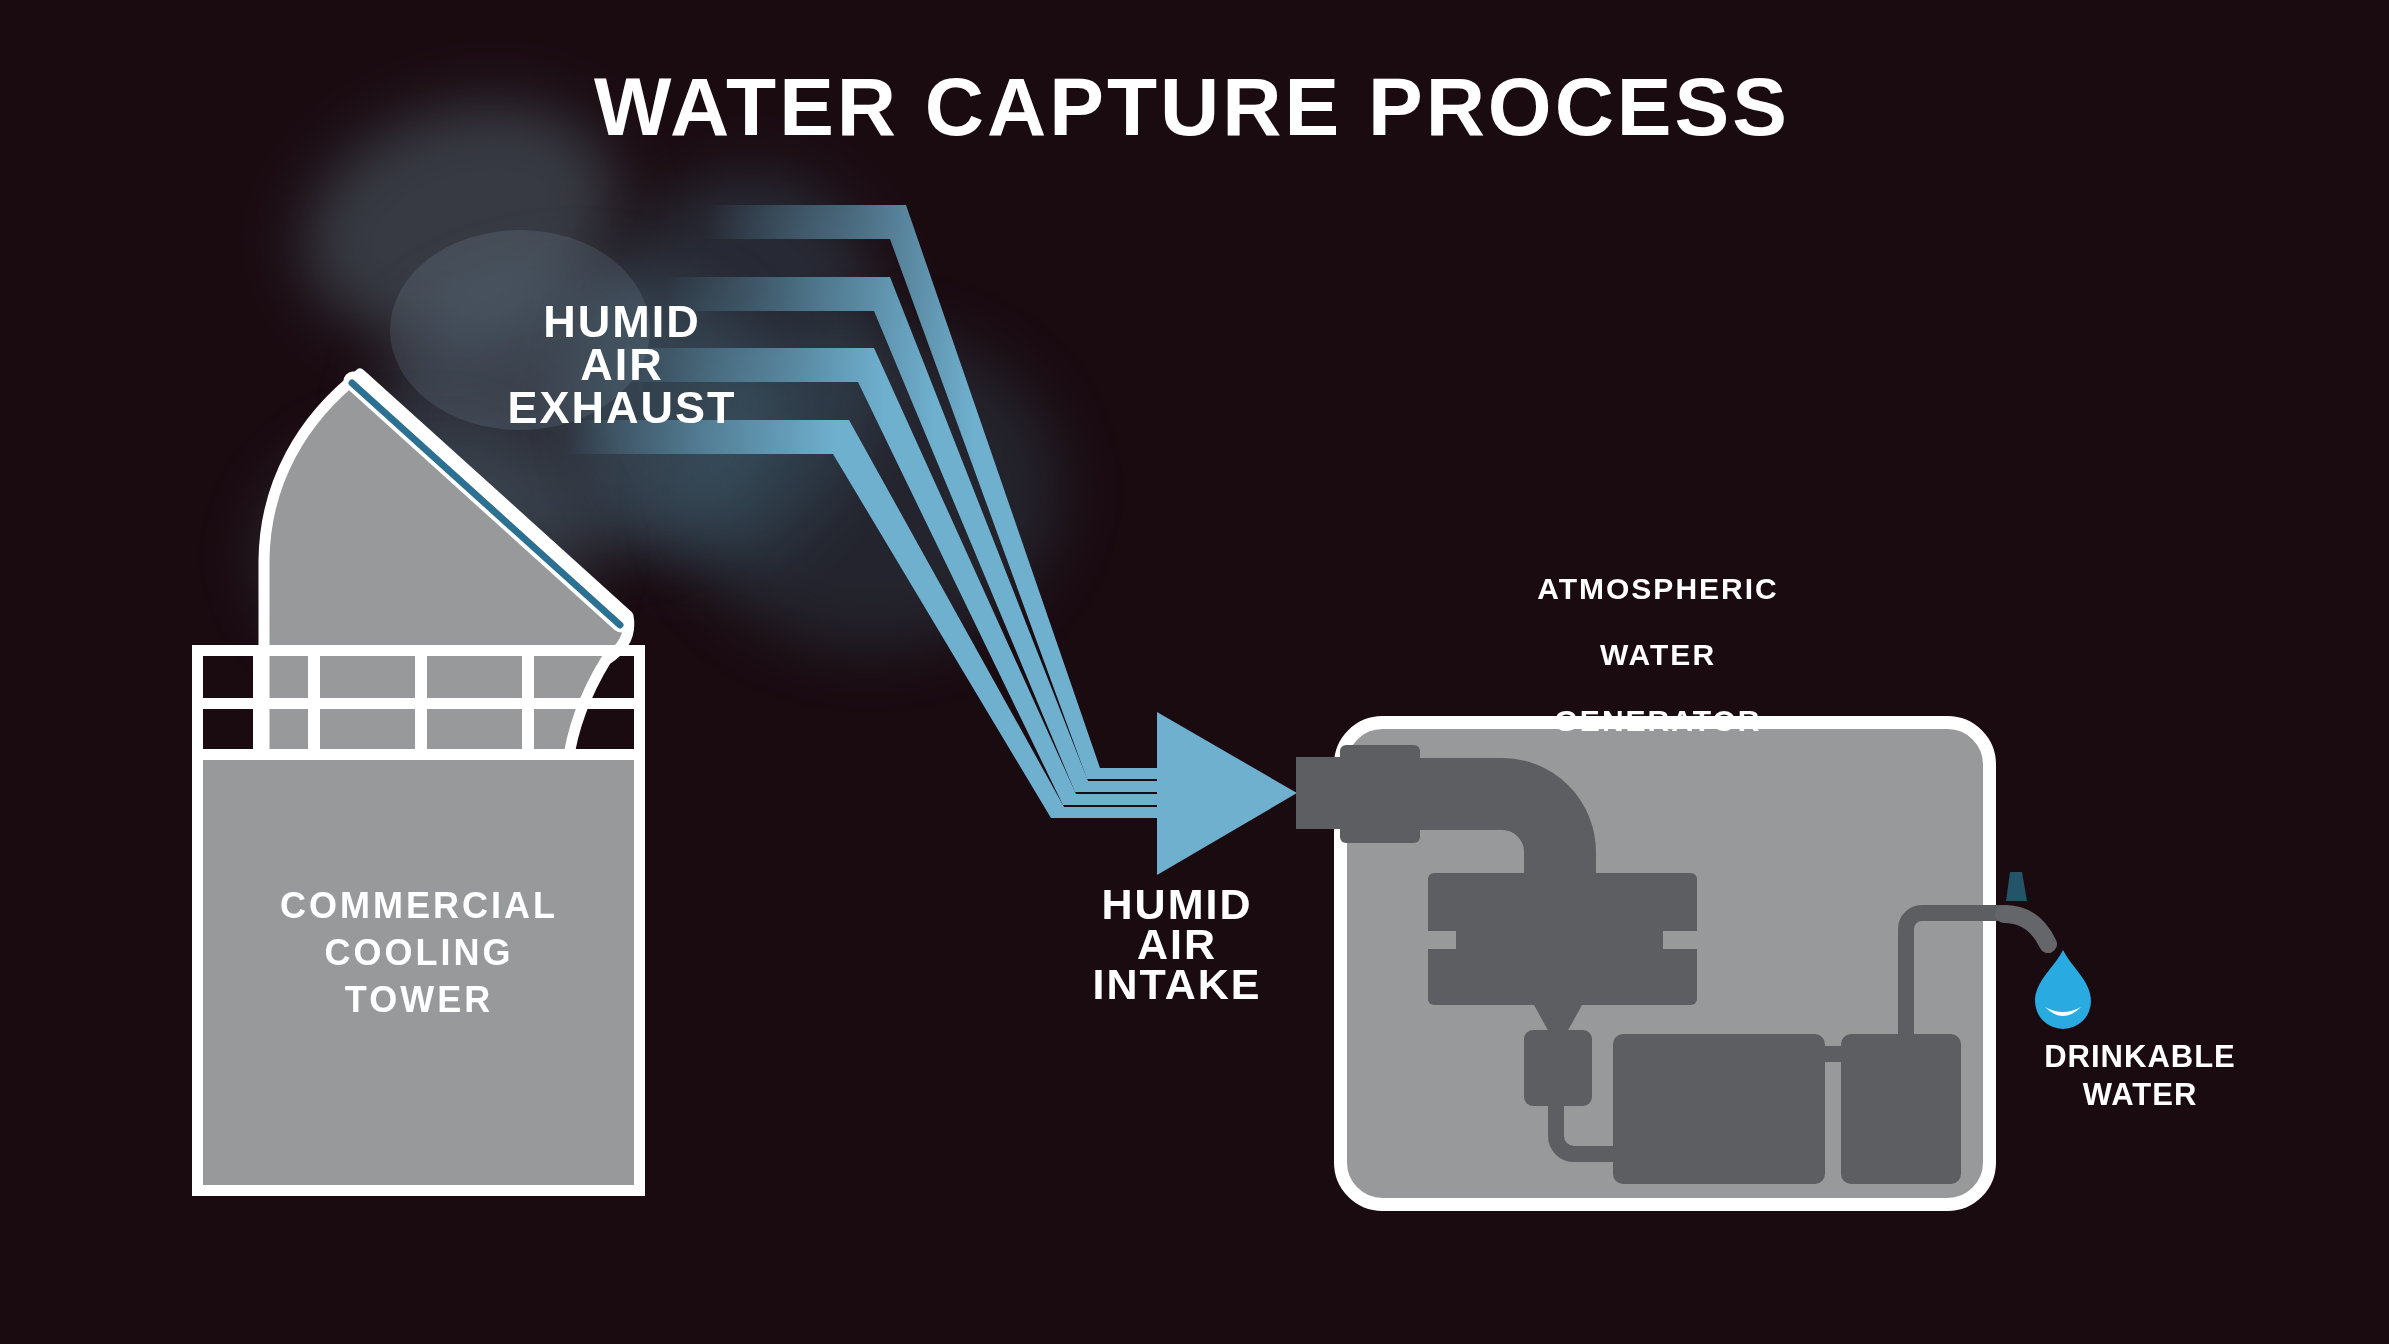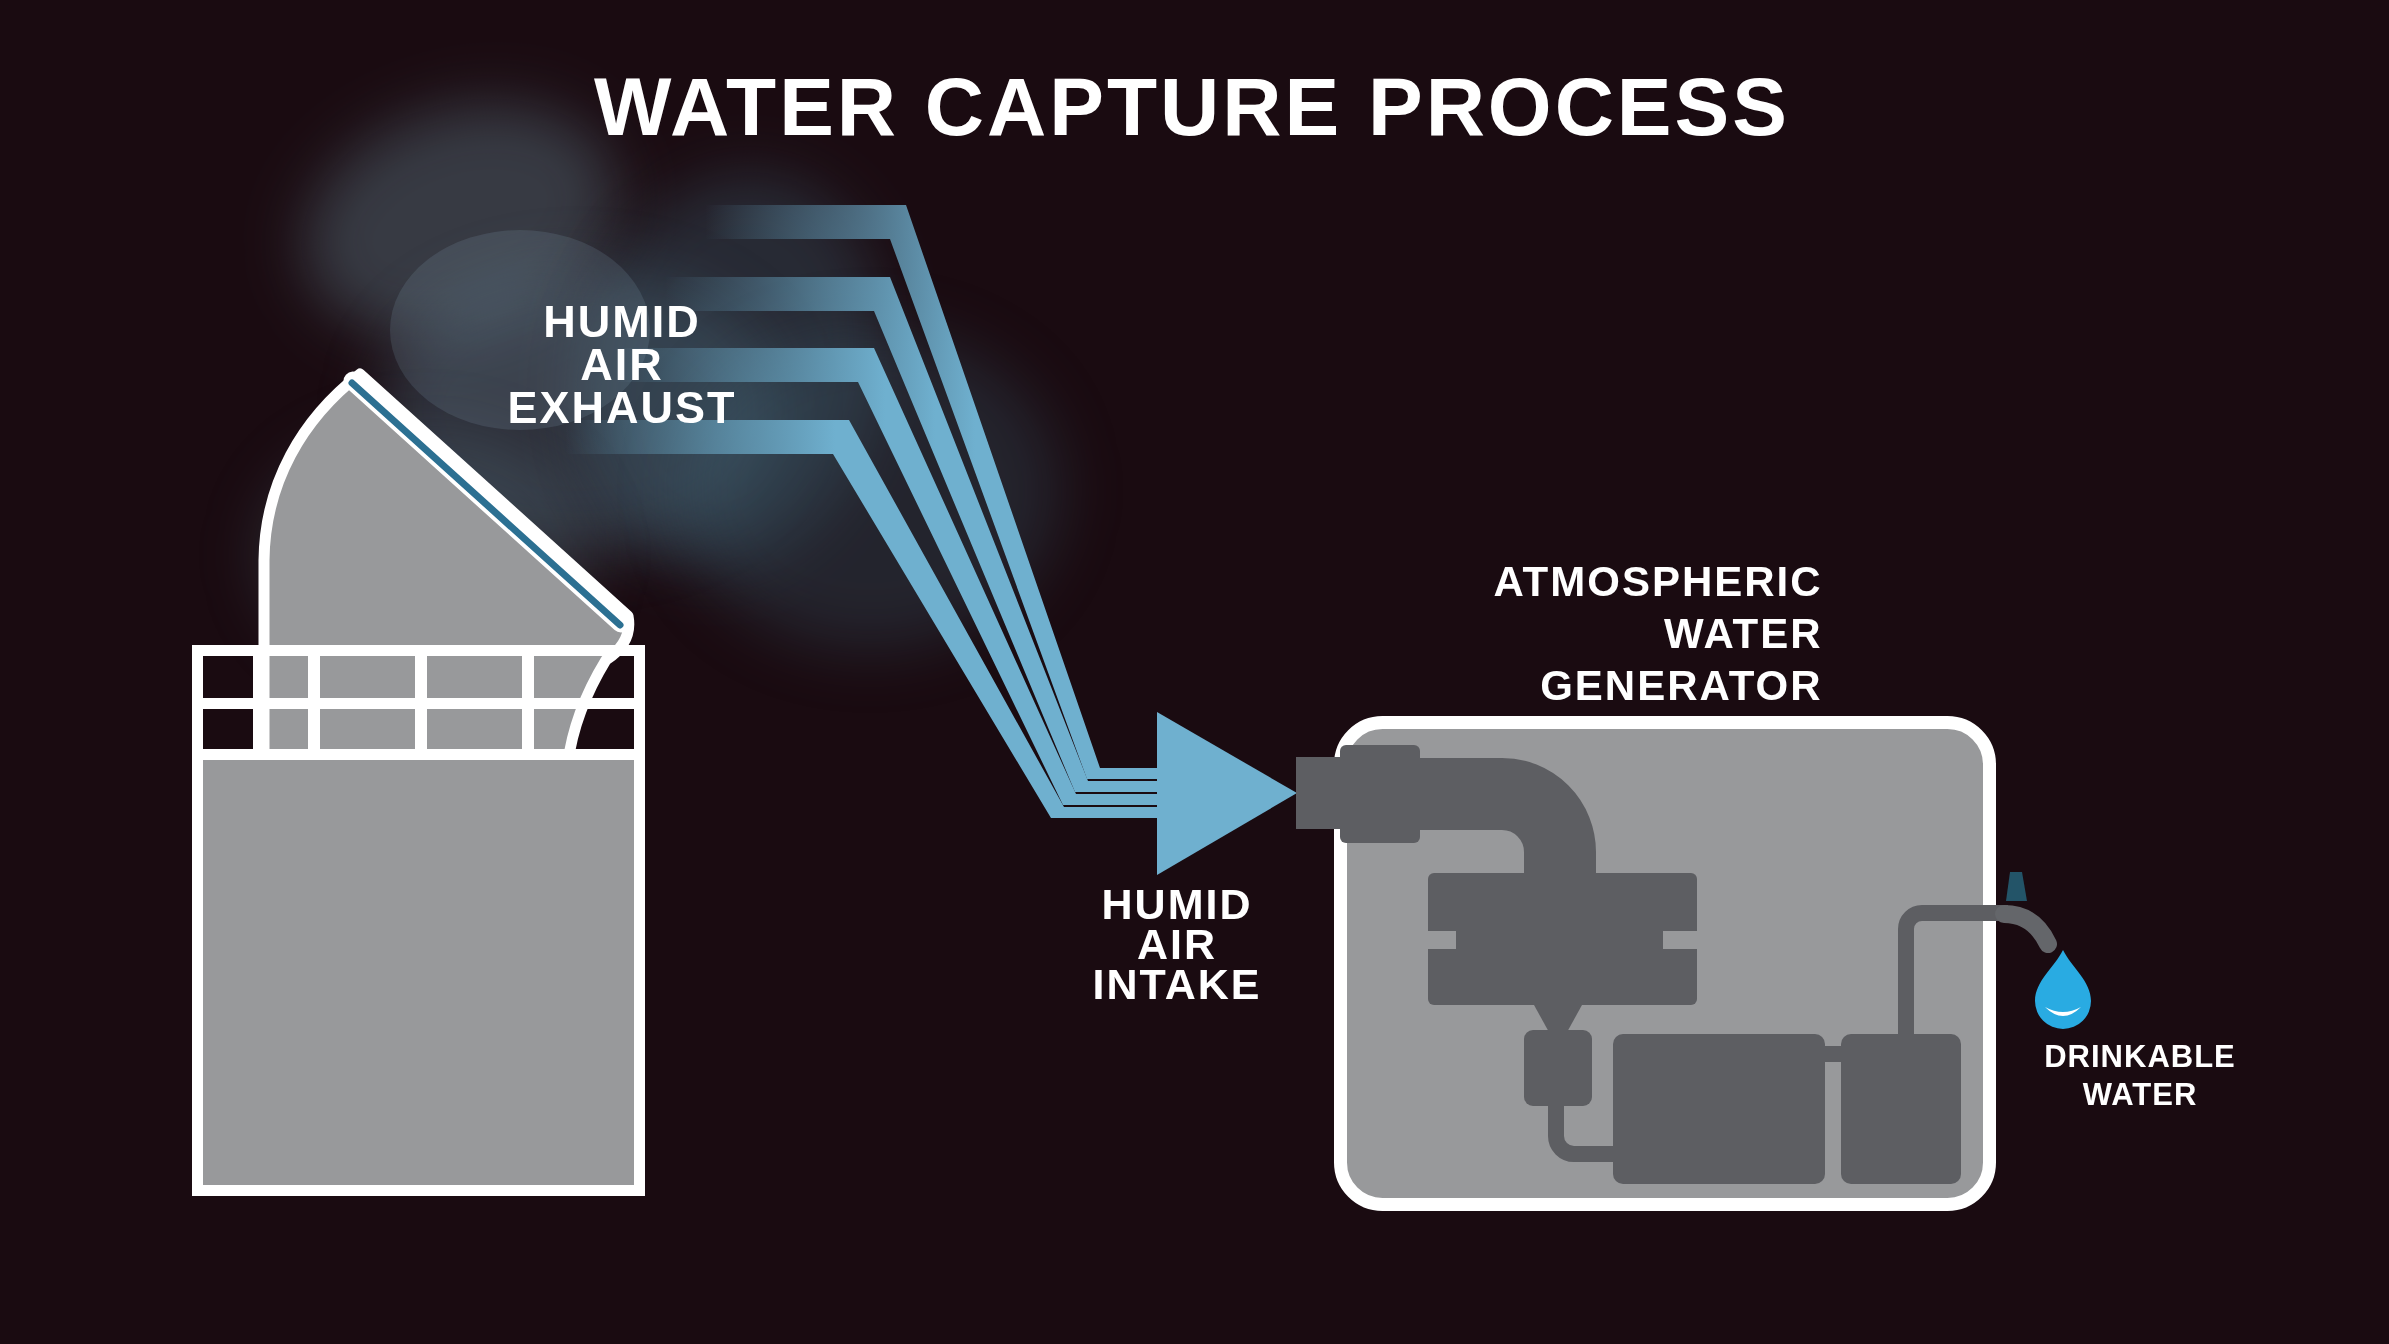--- a/index.html
+++ b/index.html
@@ -21,21 +21,21 @@
     line-height:1.0;
   }
   #title{
     left:1192px;top:66px;
     font-size:82px;
     letter-spacing:3px;
   }
   #label-exhaust{ left:622px; top:300px; font-size:45px; line-height:43px;}
   #label-cooling{ left:419px; top:882px; font-size:36px; line-height:47px; letter-spacing:3px;}
   #label-intake{ left:1177px; top:884px; font-size:43px; line-height:40px;}
-  #label-generator{ left:1658px; top:556px; font-size:42px; line-height:52px;text-align:right;}
+  #label-generator{ left:1658px; top:556px; font-size:30px; line-height:66px;}
   #label-drinkable{ left:2104px; top:1038px; font-size:31px; line-height:38px; letter-spacing:1px;margin-left:36px;}
   .smoke{
     position:absolute;
     border-radius:50%;
     filter:blur(30px);
     pointer-events:none;
   }
   #smoke-1{left:300px;top:110px;width:320px;height:220px;background:rgba(110,150,165,.34);transform:rotate(-18deg);}
   #smoke-2{left:380px;top:270px;width:400px;height:280px;background:rgba(90,130,150,.30);}
   #smoke-3{left:580px;top:170px;width:300px;height:400px;background:rgba(70,112,132,.30);transform:rotate(14deg);}
@@ -140,20 +140,23 @@
     <g>
       <path d="M 2063,950 C 2072,968 2091,981 2091,1001 A 28,28 0 1 1 2035,1001 C 2035,981 2054,968 2063,950 Z" fill="#29abe2"></path>
       <path fill="#ffffff" d="M 2045,1007 Q 2063,1025 2081,1007 Q 2063,1017 2045,1007 Z"></path>
     </g>
   </svg>
 
   <div class="label" id="title">WATER CAPTURE PROCESS</div>
   <div class="label" id="label-exhaust">HUMID
 AIR
 EXHAUST</div>
+  <div class="label" id="label-cooling">COMMERCIAL
+COOLING
+TOWER</div>
   <div class="label" id="label-intake">HUMID
 AIR
 INTAKE</div>
   <div class="label" id="label-generator">ATMOSPHERIC
 WATER
 GENERATOR</div>
   <div class="label" id="label-drinkable">DRINKABLE
 WATER</div>
 
 </div>

